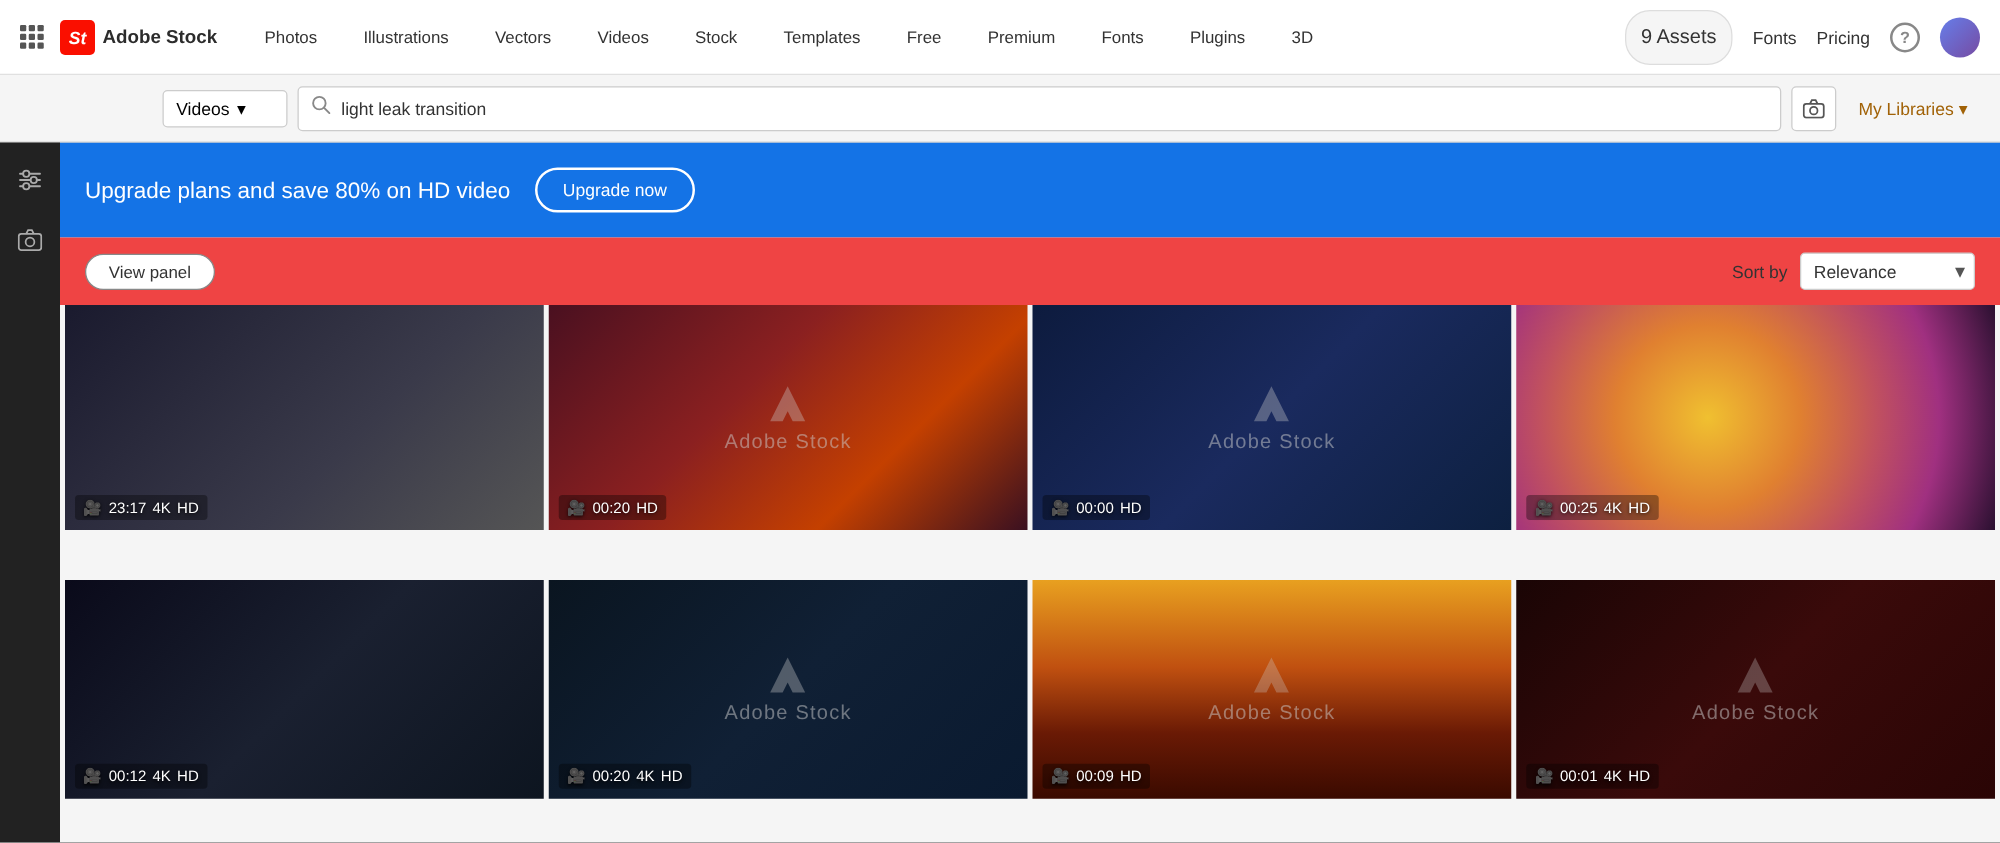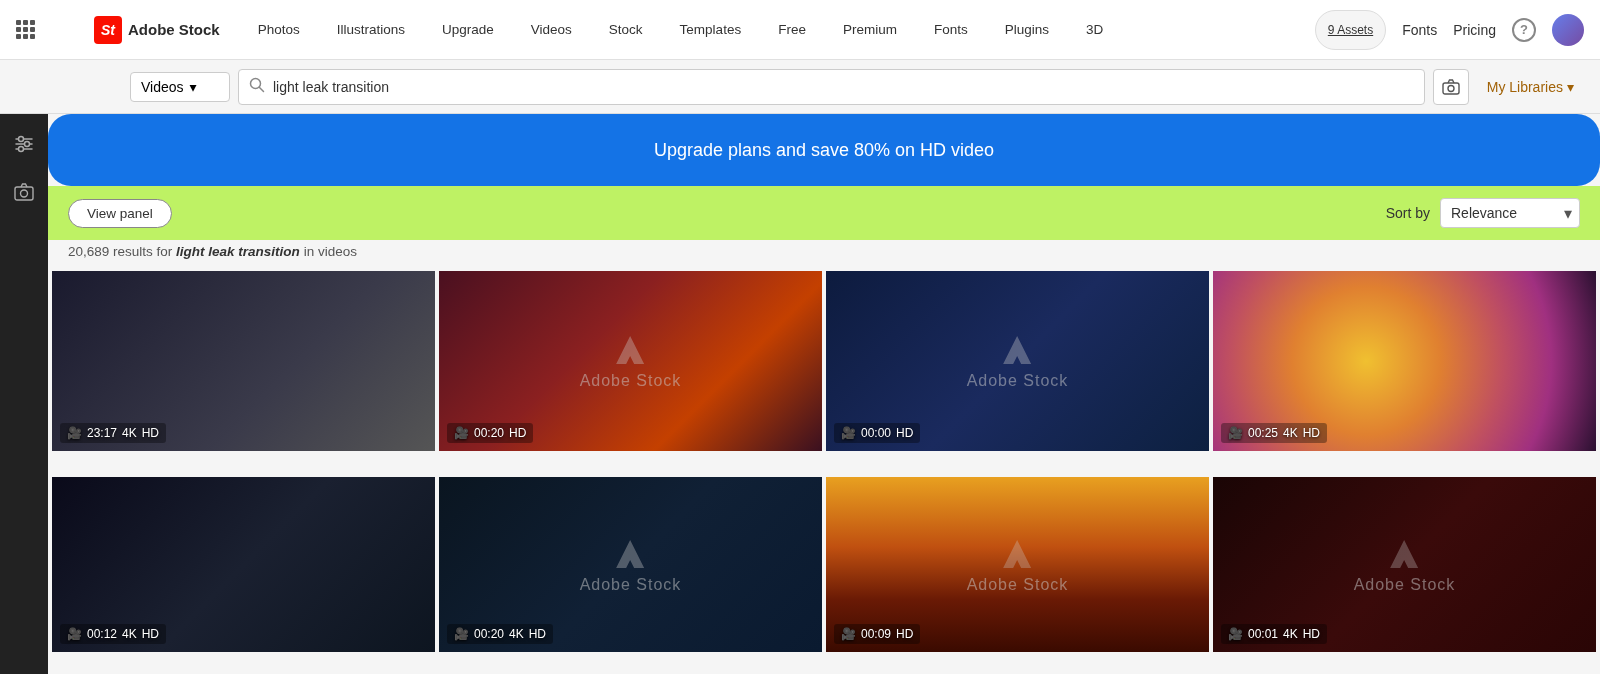--- a/index.html
+++ b/index.html
@@ -33,21 +33,20 @@
     }
     .nav-grid-icon span {
       background: #555;
       border-radius: 1px;
     }
     .adobe-stock-logo {
       display: flex;
       align-items: center;
       gap: 6px;
       margin-right: 28px;
-      margin-left: 46px;
     }
     .adobe-logo-box {
       width: 28px;
       height: 28px;
       background: #fa0f00;
       border-radius: 4px;
       display: flex;
       align-items: center;
       justify-content: center;
       color: #fff;
@@ -77,24 +76,23 @@
     .nav-right {
       display: flex;
       align-items: center;
       gap: 16px;
     }
     .assets-badge {
       background: #f5f5f5;
       border: 1px solid #ddd;
       border-radius: 20px;
       padding: 12px 12px;
-      font-size: 12px;
-      color: #333;
-      cursor: pointer;
-      text-decoration: underline;
+      font-size: 16px;
+      color: #333;
+      cursor: pointer;
     }
     .nav-sell, .nav-pricing {
       font-size: 14px;
       color: #333;
       cursor: pointer;
     }
     .nav-help {
       width: 24px;
       height: 24px;
       border-radius: 50%;
@@ -216,25 +214,24 @@
       display: flex;
       flex-direction: column;
       overflow: hidden;
     }
 
     
     .upgrade-banner {
       background: #1473e6;
       display: flex;
       align-items: center;
-      justify-content: center;
+      justify-content: flex-start;
       gap: 20px;
       padding: 20px;
       min-height: 72px;
-      border-radius: 23px;
     }
     .upgrade-banner-text {
       color: #fff;
       font-size: 18px;
       font-weight: 400;
     }
     .upgrade-now-btn {
       border: 2px solid #fff;
       background: transparent;
       color: #fff;
@@ -244,21 +241,21 @@
       cursor: pointer;
       font-weight: 500;
       white-space: nowrap;
     }
 
     
     .toolbar-row {
       display: flex;
       align-items: center;
       padding: 12px 20px;
-      background: #bef264;
+      background: #ef4444;
       justify-content: space-between;
     }
     .view-panel-btn {
       border: 1.5px solid #888;
       background: #fff;
       border-radius: 20px;
       padding: 6px 18px;
       font-size: 13.5px;
       cursor: pointer;
       color: #333;
@@ -383,21 +380,21 @@
       <span></span>
       <span></span>
   </div>
   <div class="adobe-stock-logo">
     <div class="adobe-logo-box">St</div>
     <span class="adobe-stock-text">Adobe Stock</span>
   </div>
   <div class="nav-links">
     <span class="nav-link">Photos</span>
     <span class="nav-link">Illustrations</span>
-    <span class="nav-link">Upgrade</span>
+    <span class="nav-link">Vectors</span>
     <span class="nav-link">Videos</span>
     <span class="nav-link">Stock</span>
     <span class="nav-link">Templates</span>
     <span class="nav-link">Free</span>
     <span class="nav-link">Premium</span>
     <span class="nav-link">Fonts</span>
     <span class="nav-link">Plugins</span>
     <span class="nav-link">3D</span>
   </div>
   <div class="nav-right">
@@ -455,43 +452,38 @@
         <circle cx="10" cy="10.5" r="3.5" stroke="#aaa" stroke-width="1.4"></circle>
         <path d="M7 4l1.5-3h3L13 4" stroke="#aaa" stroke-width="1.4"></path>
       </svg>
     </div>
   </div>
 
   <div class="content-area">
 
     <div class="upgrade-banner">
       <span class="upgrade-banner-text">Upgrade plans and save 80% on HD video</span>
+      <button class="upgrade-now-btn">Upgrade now</button>
     </div>
 
     <div class="toolbar-row">
       <button class="view-panel-btn">View panel</button>
       <div class="sort-controls">
         <span class="sort-label">Sort by</span>
         <div class="sort-dropdown-wrap">
           <select class="sort-dropdown">
             <option>Relevance</option>
             <option>Newest</option>
             <option>Undiscovered</option>
             <option>Best Match</option>
           </select>
         </div>
       </div>
     </div>
 
-    <div class="results-info">
-      <span>20,689</span>
-      <span> results for </span>
-      <em>light leak transition</em>
-      <span> in videos</span>
-    </div>
 
     <div class="video-grid">
 
       <div class="video-thumb thumb-1" style="height:180px;">
         <div class="video-badge">
           <span>🎥</span>
           <span>23:17</span>
           <span>4K</span>
           <span>HD</span>
         </div>

